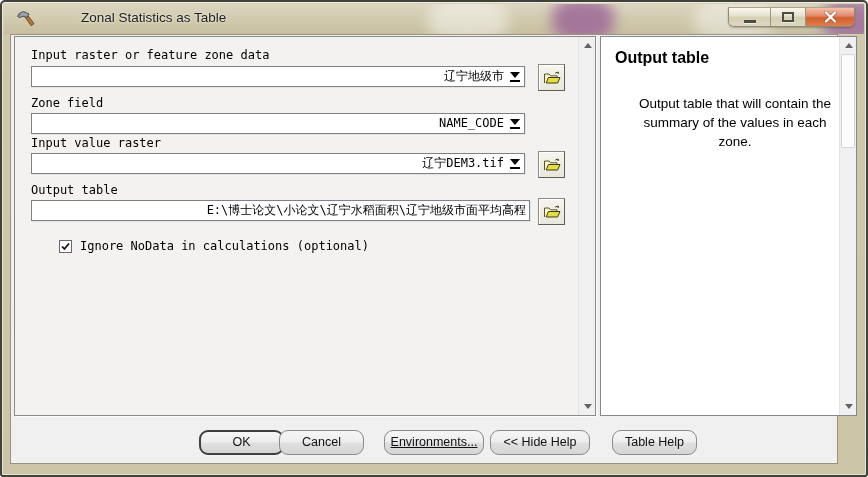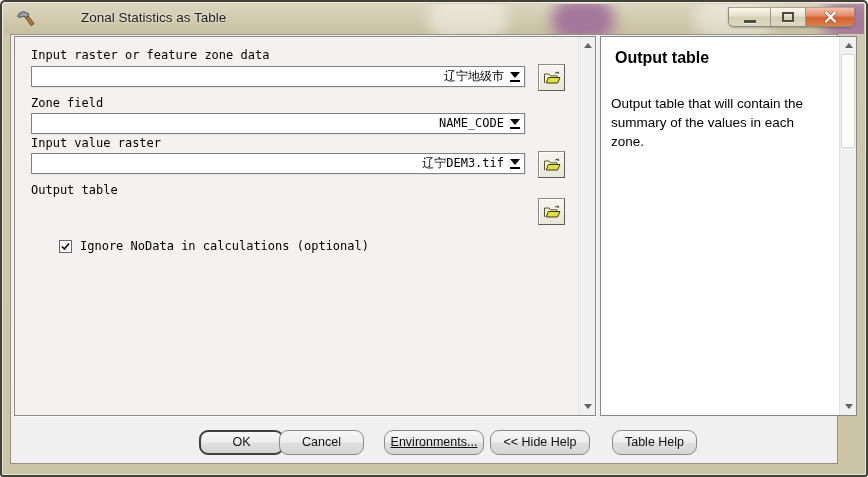--- a/index.html
+++ b/index.html
@@ -91,21 +91,21 @@
   .tri-up { width:0; height:0; border-left:4px solid transparent; border-right:4px solid transparent; border-bottom:5px solid #636363; }
   .tri-down { width:0; height:0; border-left:4px solid transparent; border-right:4px solid transparent; border-top:5px solid #636363; }
   .sb-thumb { position:absolute; left:1px; width:14px; background:#fdfdfd; border:1px solid #d5d5d5; border-radius:2px; cursor:default; }
 
   
   .help-panel {
     position:absolute; left:589px; top:1px; width:257px; height:380px;
     background:#fff; border:1px solid #828790;
   }
   .help-heading { position:absolute; left:14px; top:12px; font-size:16px; font-weight:bold; color:#000; }
-  .help-body { position:absolute; left:10px; top:57px; width:216px; font-size:13.5px; line-height:19px; color:#000; }
+  .help-body { position:absolute; left:26px; top:57px; width:216px; font-size:13.5px; line-height:19px; color:#000;text-align:center; }
 
   
   .btn {
     position:absolute; top:395px; height:25px;
     background:linear-gradient(180deg,#f6f6f6 0%, #ededed 48%, #e0e0e0 52%, #d5d5d5 100%);
     border:1px solid #8b8b8b; border-radius:9px;
     font-size:12.5px; color:#111; text-align:center; line-height:22px; cursor:default;
   }
   .btn-default { border:2px solid #3f3f3f; line-height:20px; }
 </style>
@@ -184,20 +184,23 @@
       <div class="browse-btn" style="top:114px;">
         <svg width="18" height="15" viewBox="0 0 18 15">
           <path d="M12.2 3.2 q2.3 -2.0 3.6 -0.2" fill="none" stroke="#3a3a1a" stroke-width="1"></path>
           <path d="M15.2 1.6 L16.2 3.6 L14.2 3.8 Z" fill="#3a3a1a"></path>
           <path d="M1.5 13 L1.5 4 L6 4 L7.5 5.8 L14 5.8 L14 7.5" fill="#fbf8cf" stroke="#55552a" stroke-width="1"></path>
           <path d="M3.2 13 L5.4 7.5 L17 7.5 L14.6 13 Z" fill="#e4df3d" stroke="#3c3c1c" stroke-width="1"></path>
         </svg>
       </div>
 
       <div class="fp-label" style="top:146px;">Output table</div>
+      <div class="field plain" style="top:163px; width:499px;">
+        <span class="value">E:\博士论文\小论文\辽宁水稻面积\辽宁地级市面平均高程</span>
+      </div>
       <div class="browse-btn" style="top:161px;">
         <svg width="18" height="15" viewBox="0 0 18 15">
           <path d="M12.2 3.2 q2.3 -2.0 3.6 -0.2" fill="none" stroke="#3a3a1a" stroke-width="1"></path>
           <path d="M15.2 1.6 L16.2 3.6 L14.2 3.8 Z" fill="#3a3a1a"></path>
           <path d="M1.5 13 L1.5 4 L6 4 L7.5 5.8 L14 5.8 L14 7.5" fill="#fbf8cf" stroke="#55552a" stroke-width="1"></path>
           <path d="M3.2 13 L5.4 7.5 L17 7.5 L14.6 13 Z" fill="#e4df3d" stroke="#3c3c1c" stroke-width="1"></path>
         </svg>
       </div>
 
       <div class="check-row" style="top:202px;padding-left:28px;">

